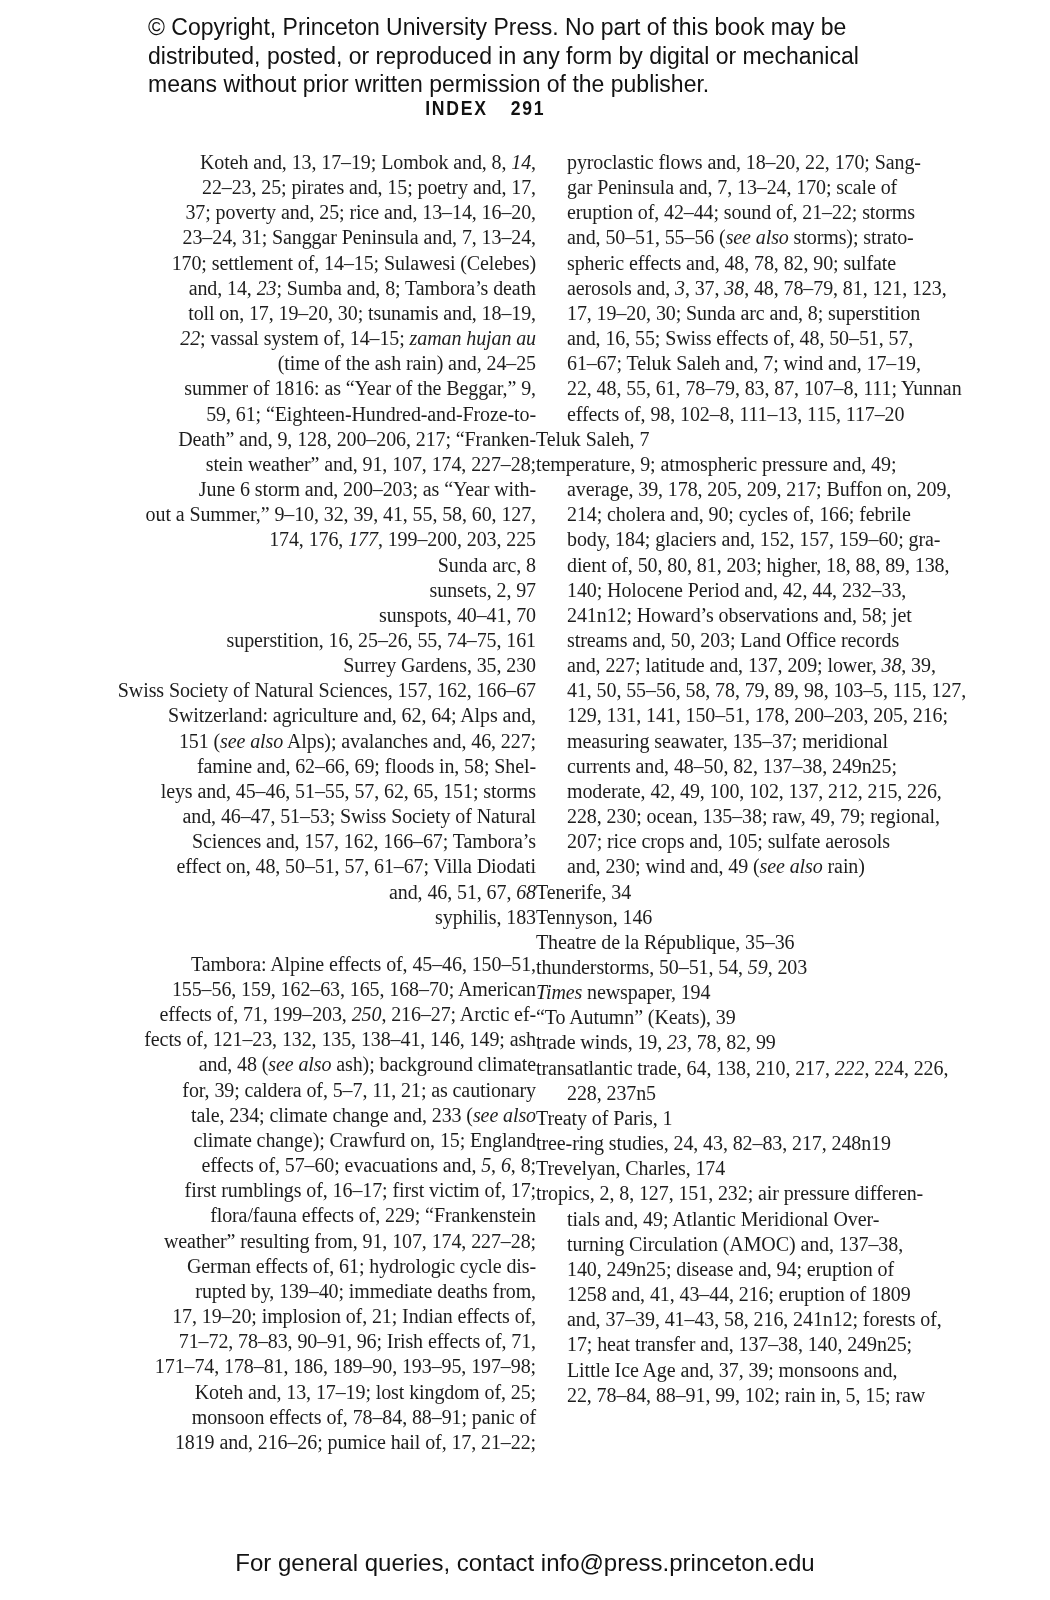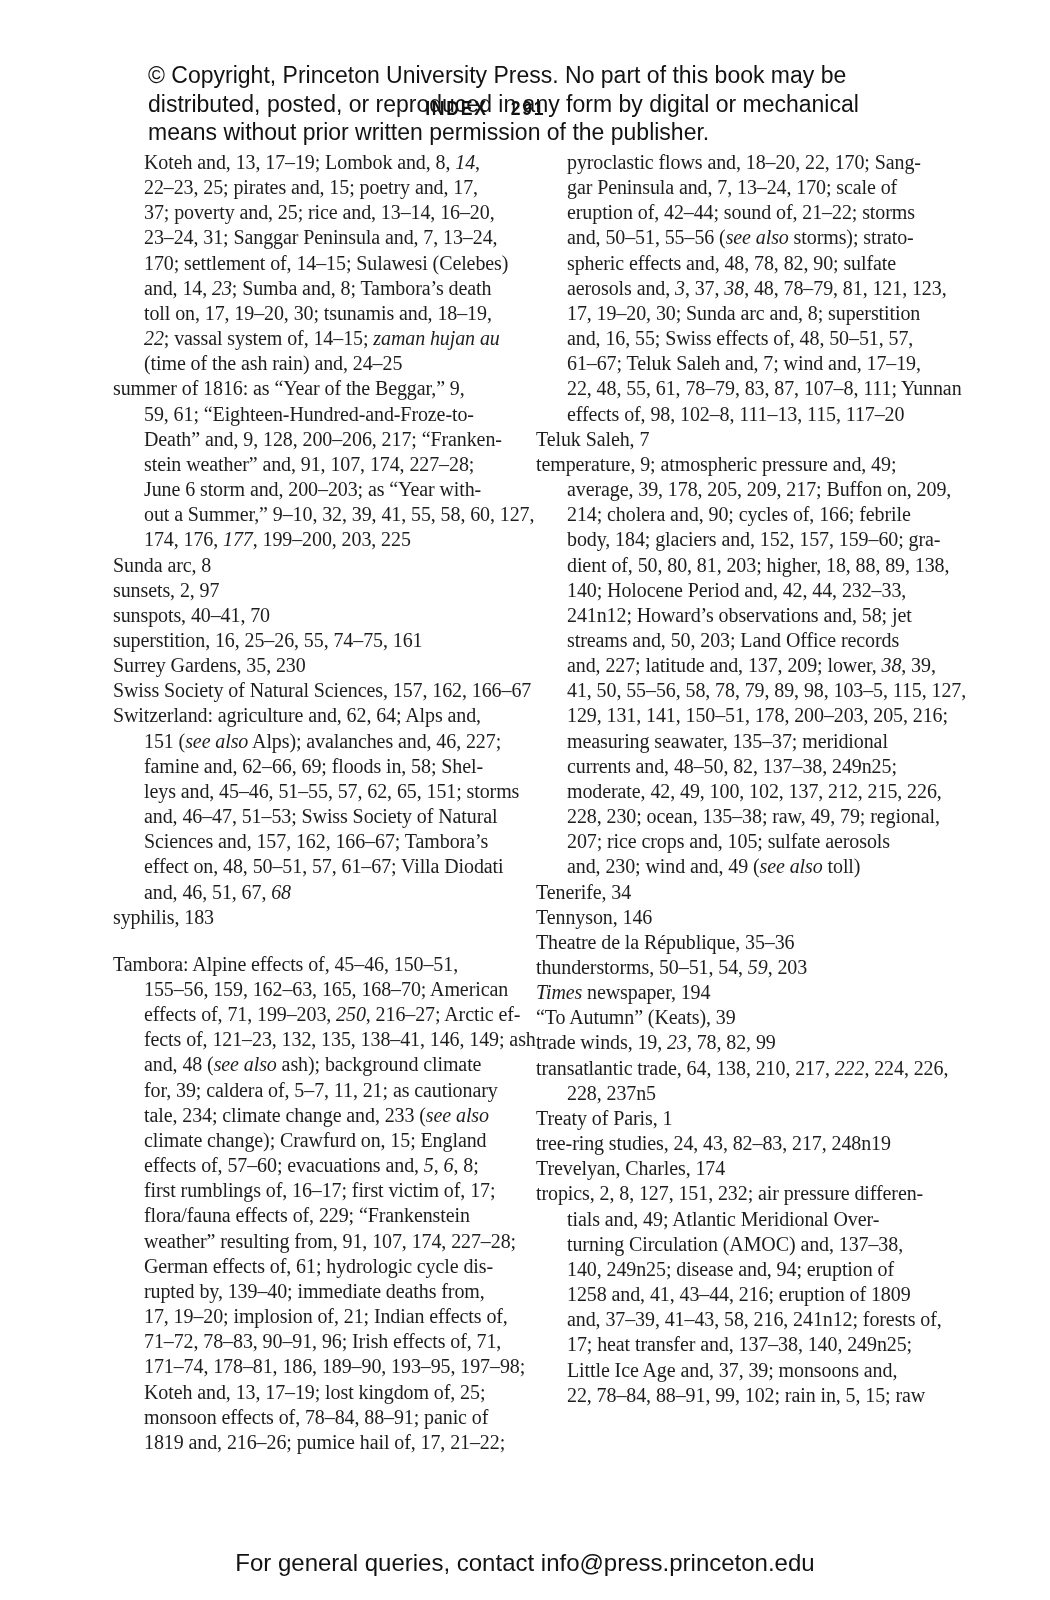--- a/index.html
+++ b/index.html
@@ -9,38 +9,37 @@
     position: relative;
     font-family: "Liberation Serif", serif;
     color: #1d1d1d;
     overflow: hidden;
   }
   .copyright {
     position: absolute; left: 148px; top: 13px;
     font-family: "Liberation Sans", sans-serif;
     font-size: 23px; line-height: 28.5px; color: #121212;
     white-space: nowrap;
-    margin-top: 48px;
   }
   .index-header {
     position: absolute; left: 0; top: 97px; width: 970px;
     text-align: center;
     font-family: "Liberation Sans", sans-serif;
     font-weight: bold; font-size: 20px; color: #121212;
   }
   .index-header .hdr-inner {
     display: inline-block; transform: scaleX(0.88); letter-spacing: 2px;
   }
   .index-header .pgnum { margin-left: 26px; }
   .columns {
     position: absolute; left: 113px; top: 150px;
     display: flex; align-items: flex-start;
   }
   .col { flex: none; }
-  .col-left  { width: 423px; }
+  .col-left  { width: 423px; text-align: right; }
   .col-right { width: 430px; }
   .line {
     font-size: 20px; line-height: 25.15px;
     letter-spacing: -0.1px;
     white-space: nowrap;
     color: #1d1d1d;
   }
   .block.entry .line + .line { padding-left: 31px; }
   .block.continuation .line  { padding-left: 31px; }
   .spacer { height: 22px; }
@@ -169,21 +168,21 @@
         <div class="line"><span>241n12; Howard’s observations and, 58; jet</span></div>
         <div class="line"><span>streams and, 50, 203; Land Office records</span></div>
         <div class="line"><span>and, 227; latitude and, 137, 209; lower, </span><span class="it">38</span><span>, 39,</span></div>
         <div class="line"><span>41, 50, 55–56, 58, 78, 79, 89, 98, 103–5, 115, 127,</span></div>
         <div class="line"><span>129, 131, 141, 150–51, 178, 200–203, 205, 216;</span></div>
         <div class="line"><span>measuring seawater, 135–37; meridional</span></div>
         <div class="line"><span>currents and, 48–50, 82, 137–38, 249n25;</span></div>
         <div class="line"><span>moderate, 42, 49, 100, 102, 137, 212, 215, 226,</span></div>
         <div class="line"><span>228, 230; ocean, 135–38; raw, 49, 79; regional,</span></div>
         <div class="line"><span>207; rice crops and, 105; sulfate aerosols</span></div>
-        <div class="line"><span>and, 230; wind and, 49 (</span><span class="it">see also</span><span> toll)</span></div>
+        <div class="line"><span>and, 230; wind and, 49 (</span><span class="it">see also</span><span> rain)</span></div>
       </div>
       <div class="block entry">
         <div class="line"><span>Tenerife, 34</span></div>
       </div>
       <div class="block entry">
         <div class="line"><span>Tennyson, 146</span></div>
       </div>
       <div class="block entry">
         <div class="line"><span>Theatre de la République, 35–36</span></div>
       </div>

